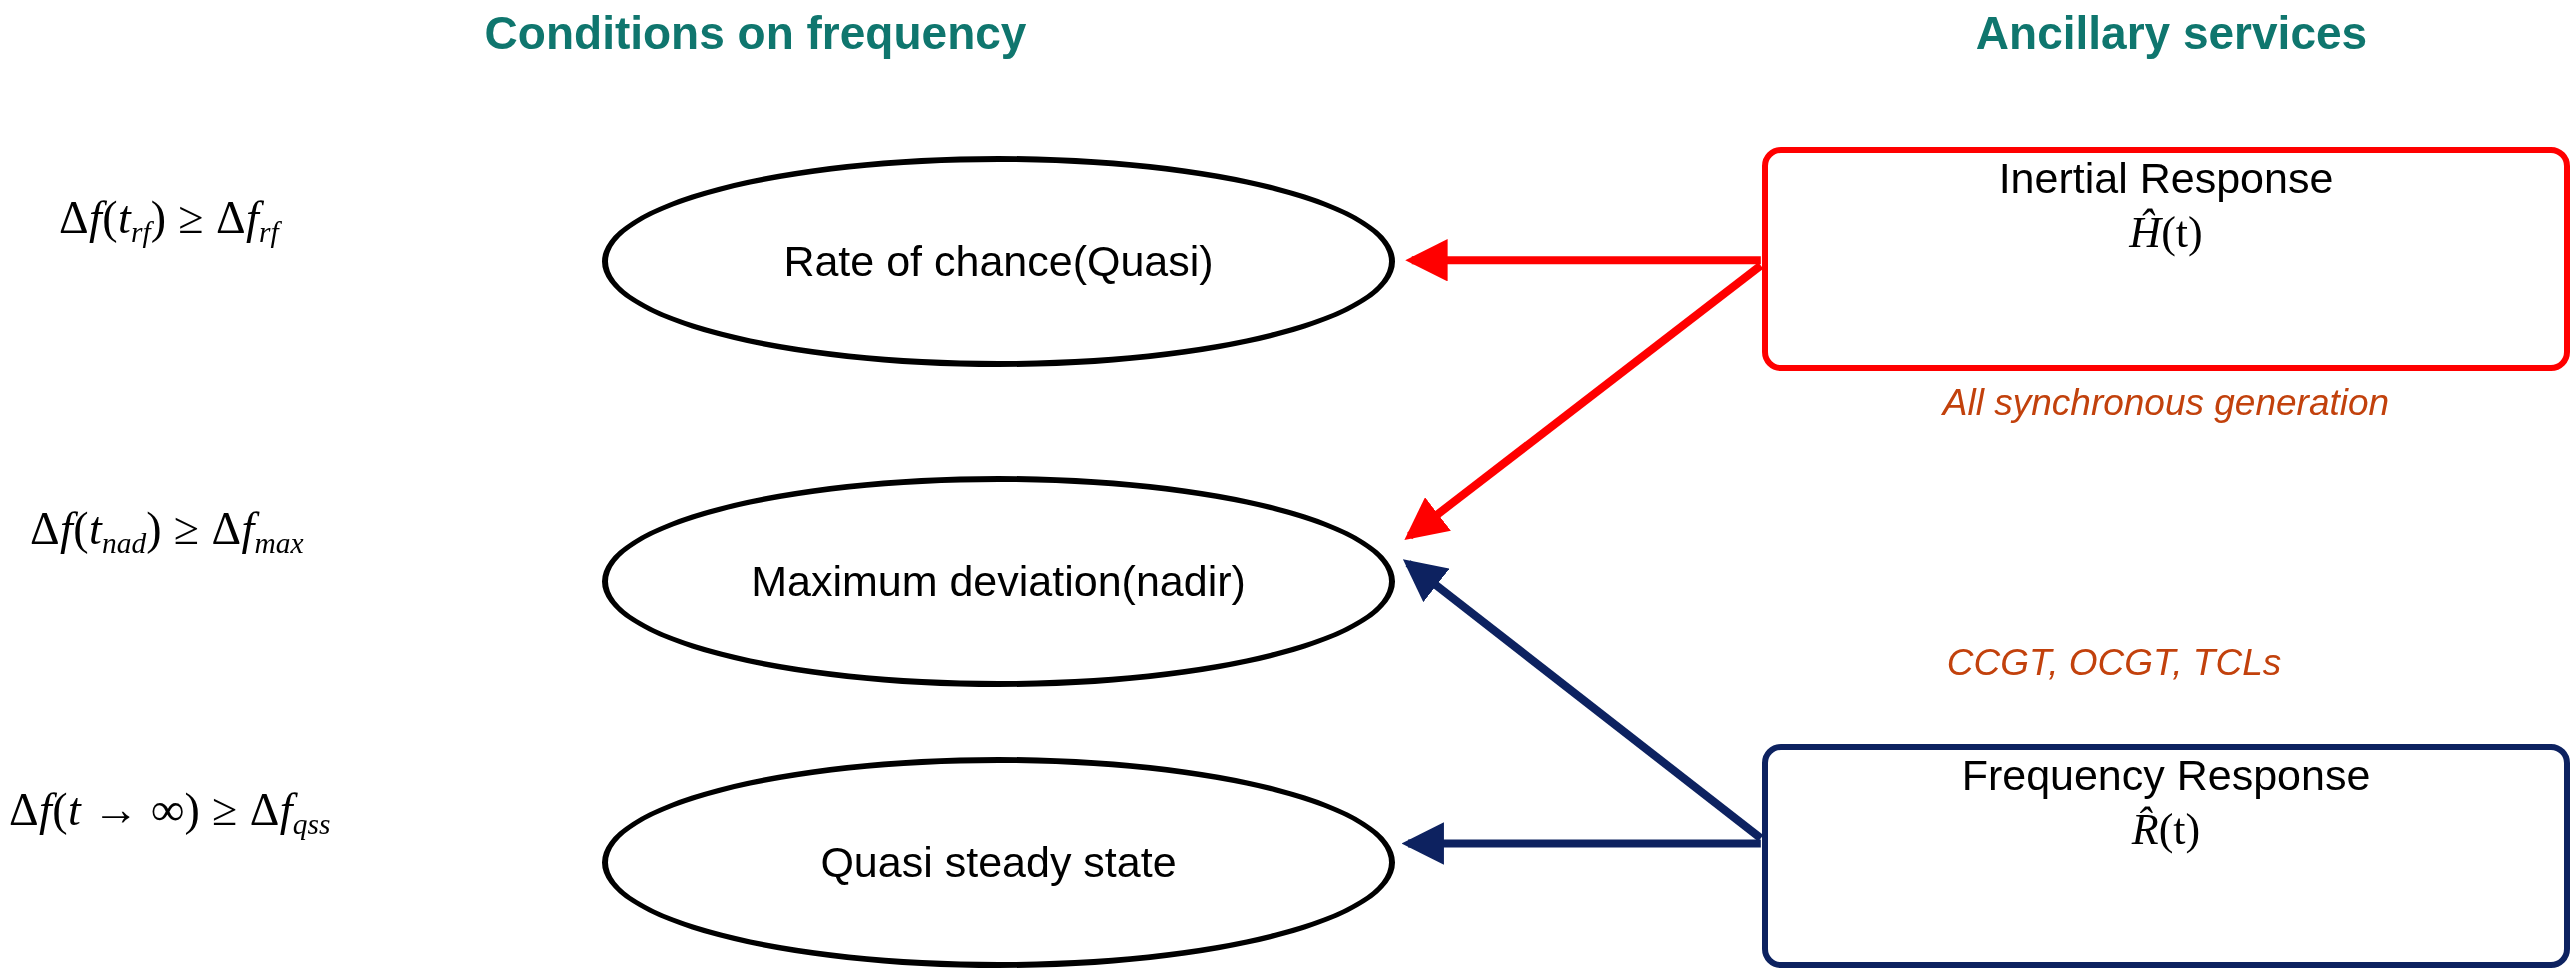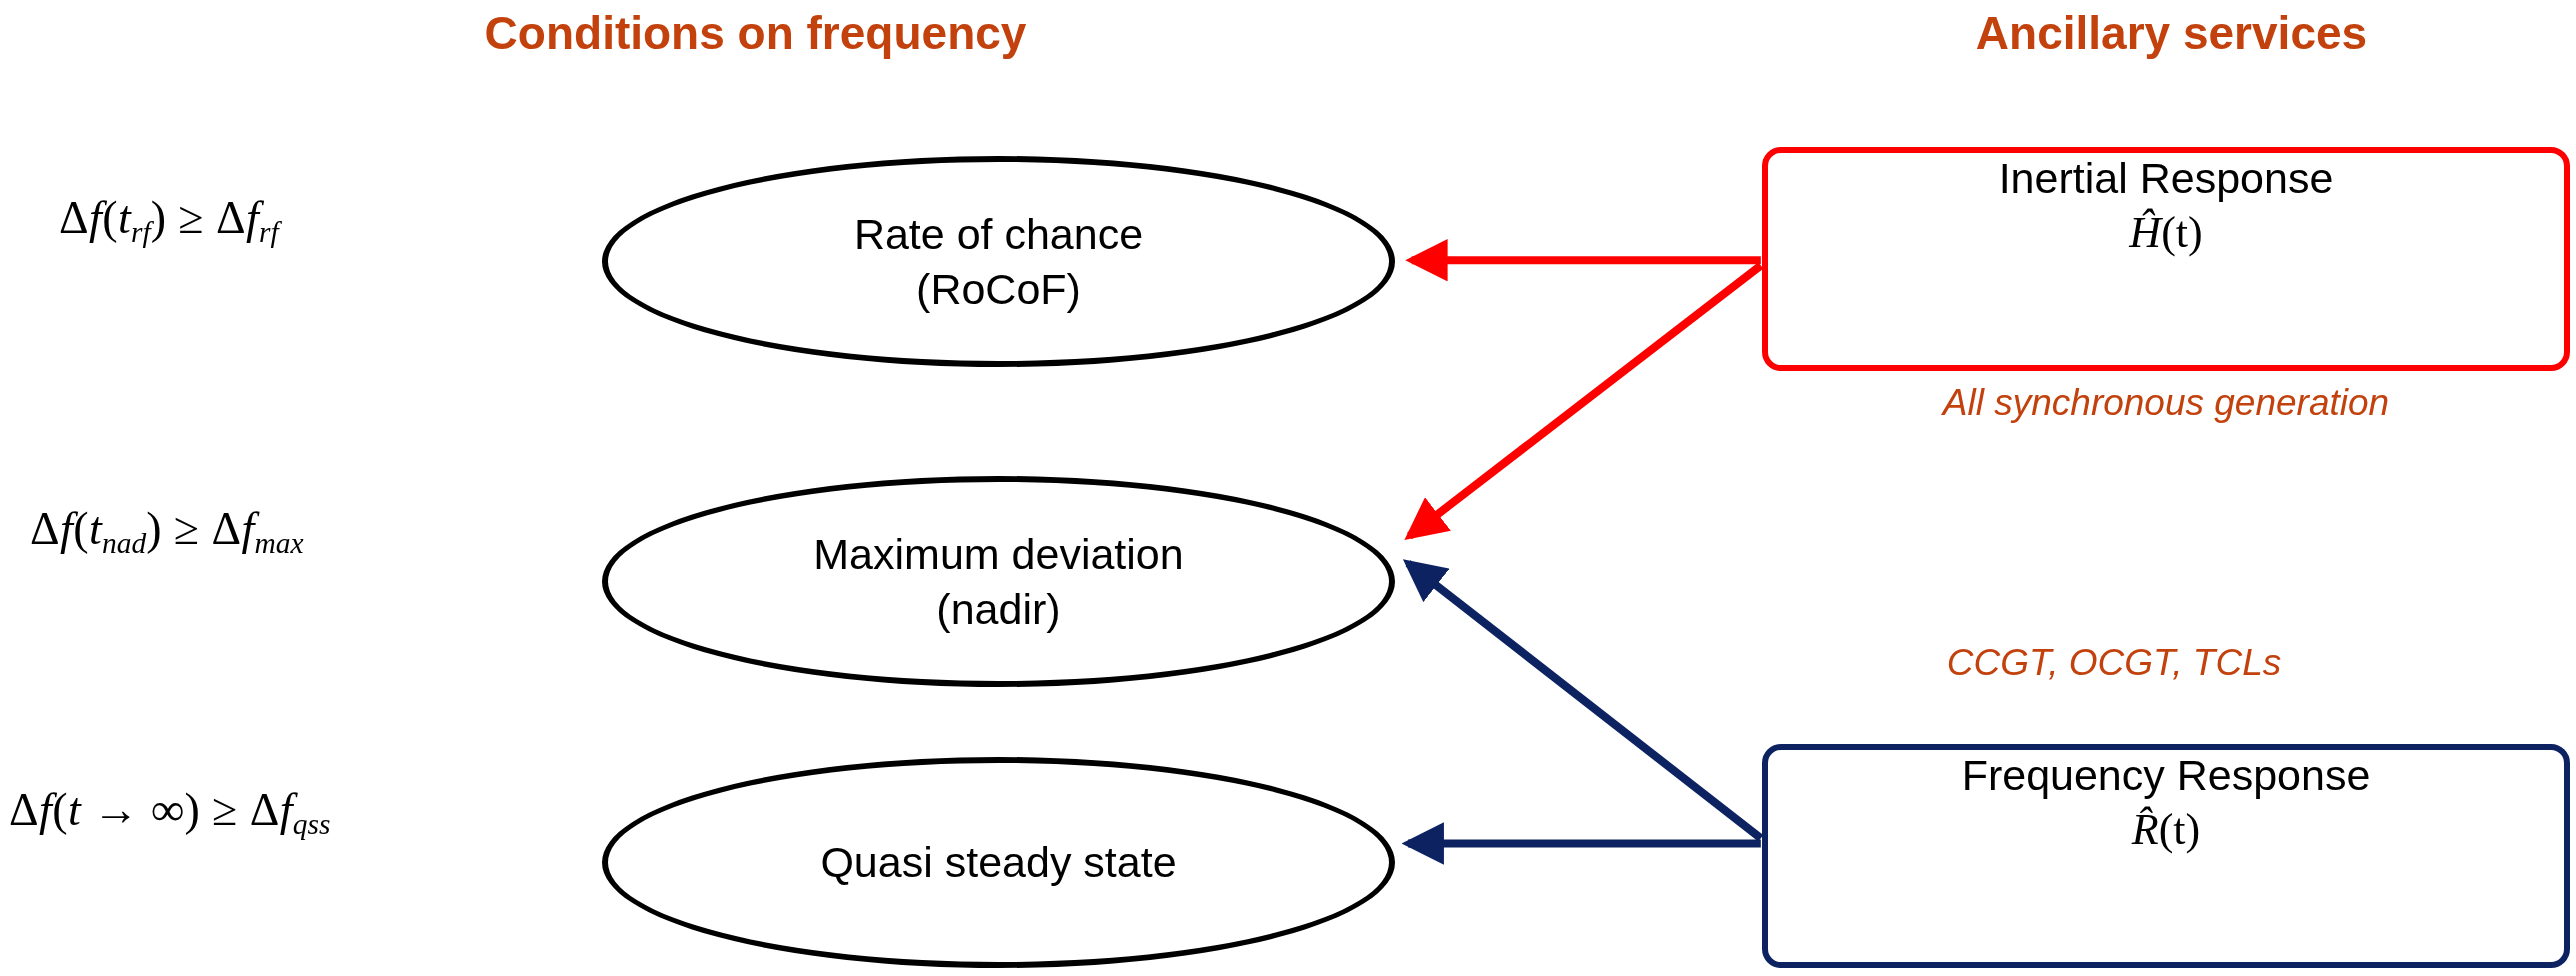--- a/index.html
+++ b/index.html
@@ -17,21 +17,21 @@
     background: #ffffff;
     overflow: hidden;
   }
 
   
   .col-title {
     position: absolute;
     font-family: "Liberation Sans", sans-serif;
     font-weight: bold;
     font-size: 46px;
-    color: #c2410c;
+    color: #0f766e;
     white-space: nowrap;
     text-align: center;
   }
   #title-conditions { left: 474px; top: 6px; width: 563px; }
   #title-ancillary  { left: 1838px; top: 6px; width: 667px; }
 
   
   .math {
     position: absolute;
     font-family: "Liberation Serif", serif;
@@ -53,21 +53,21 @@
   #math-qss   { left: 9px;  top: 783px; }
 
   
   .ellipse {
     position: absolute;
     border: 6.7px solid #000000;
     border-radius: 50%;
     background: #ffffff;
     box-sizing: border-box;
     display: flex;
-    flex-direction: column;
+    flex-direction: row;
     align-items: center;
     justify-content: center;
     font-family: "Liberation Sans", sans-serif;
     font-size: 43px;
     color: #000000;
     line-height: 1.26;
     text-align: center;
   }
   #ellipse-rocof { left: 602px; top: 156px;  width: 793px; height: 211px; }
   #ellipse-nadir { left: 602px; top: 476px;  width: 793px; height: 211px; }
@@ -142,21 +142,21 @@
   <div class="math" id="math-nadir">
     <span class="upr">Δ</span><span>f</span><span class="upr">(</span><span>t</span><sub>nad</sub><span class="upr">)</span>&nbsp;<span class="upr">≥</span>&nbsp;<span class="upr">Δ</span><span>f</span><sub>max</sub>
   </div>
 
   <div class="math" id="math-qss">
     <span class="upr">Δ</span><span>f</span><span class="upr">(</span><span>t → ∞</span><span class="upr">)</span>&nbsp;<span class="upr">≥</span>&nbsp;<span class="upr">Δ</span><span>f</span><sub>qss</sub>
   </div>
 
   <div class="ellipse" id="ellipse-rocof">
     <span>Rate of chance</span>
-    <span>(RoCoF)</span>
+    <span>(Quasi)</span>
   </div>
 
   <div class="ellipse" id="ellipse-nadir">
     <span>Maximum deviation</span>
     <span>(nadir)</span>
   </div>
 
   <div class="ellipse" id="ellipse-qss">
     <span>Quasi steady state</span>
   </div>

